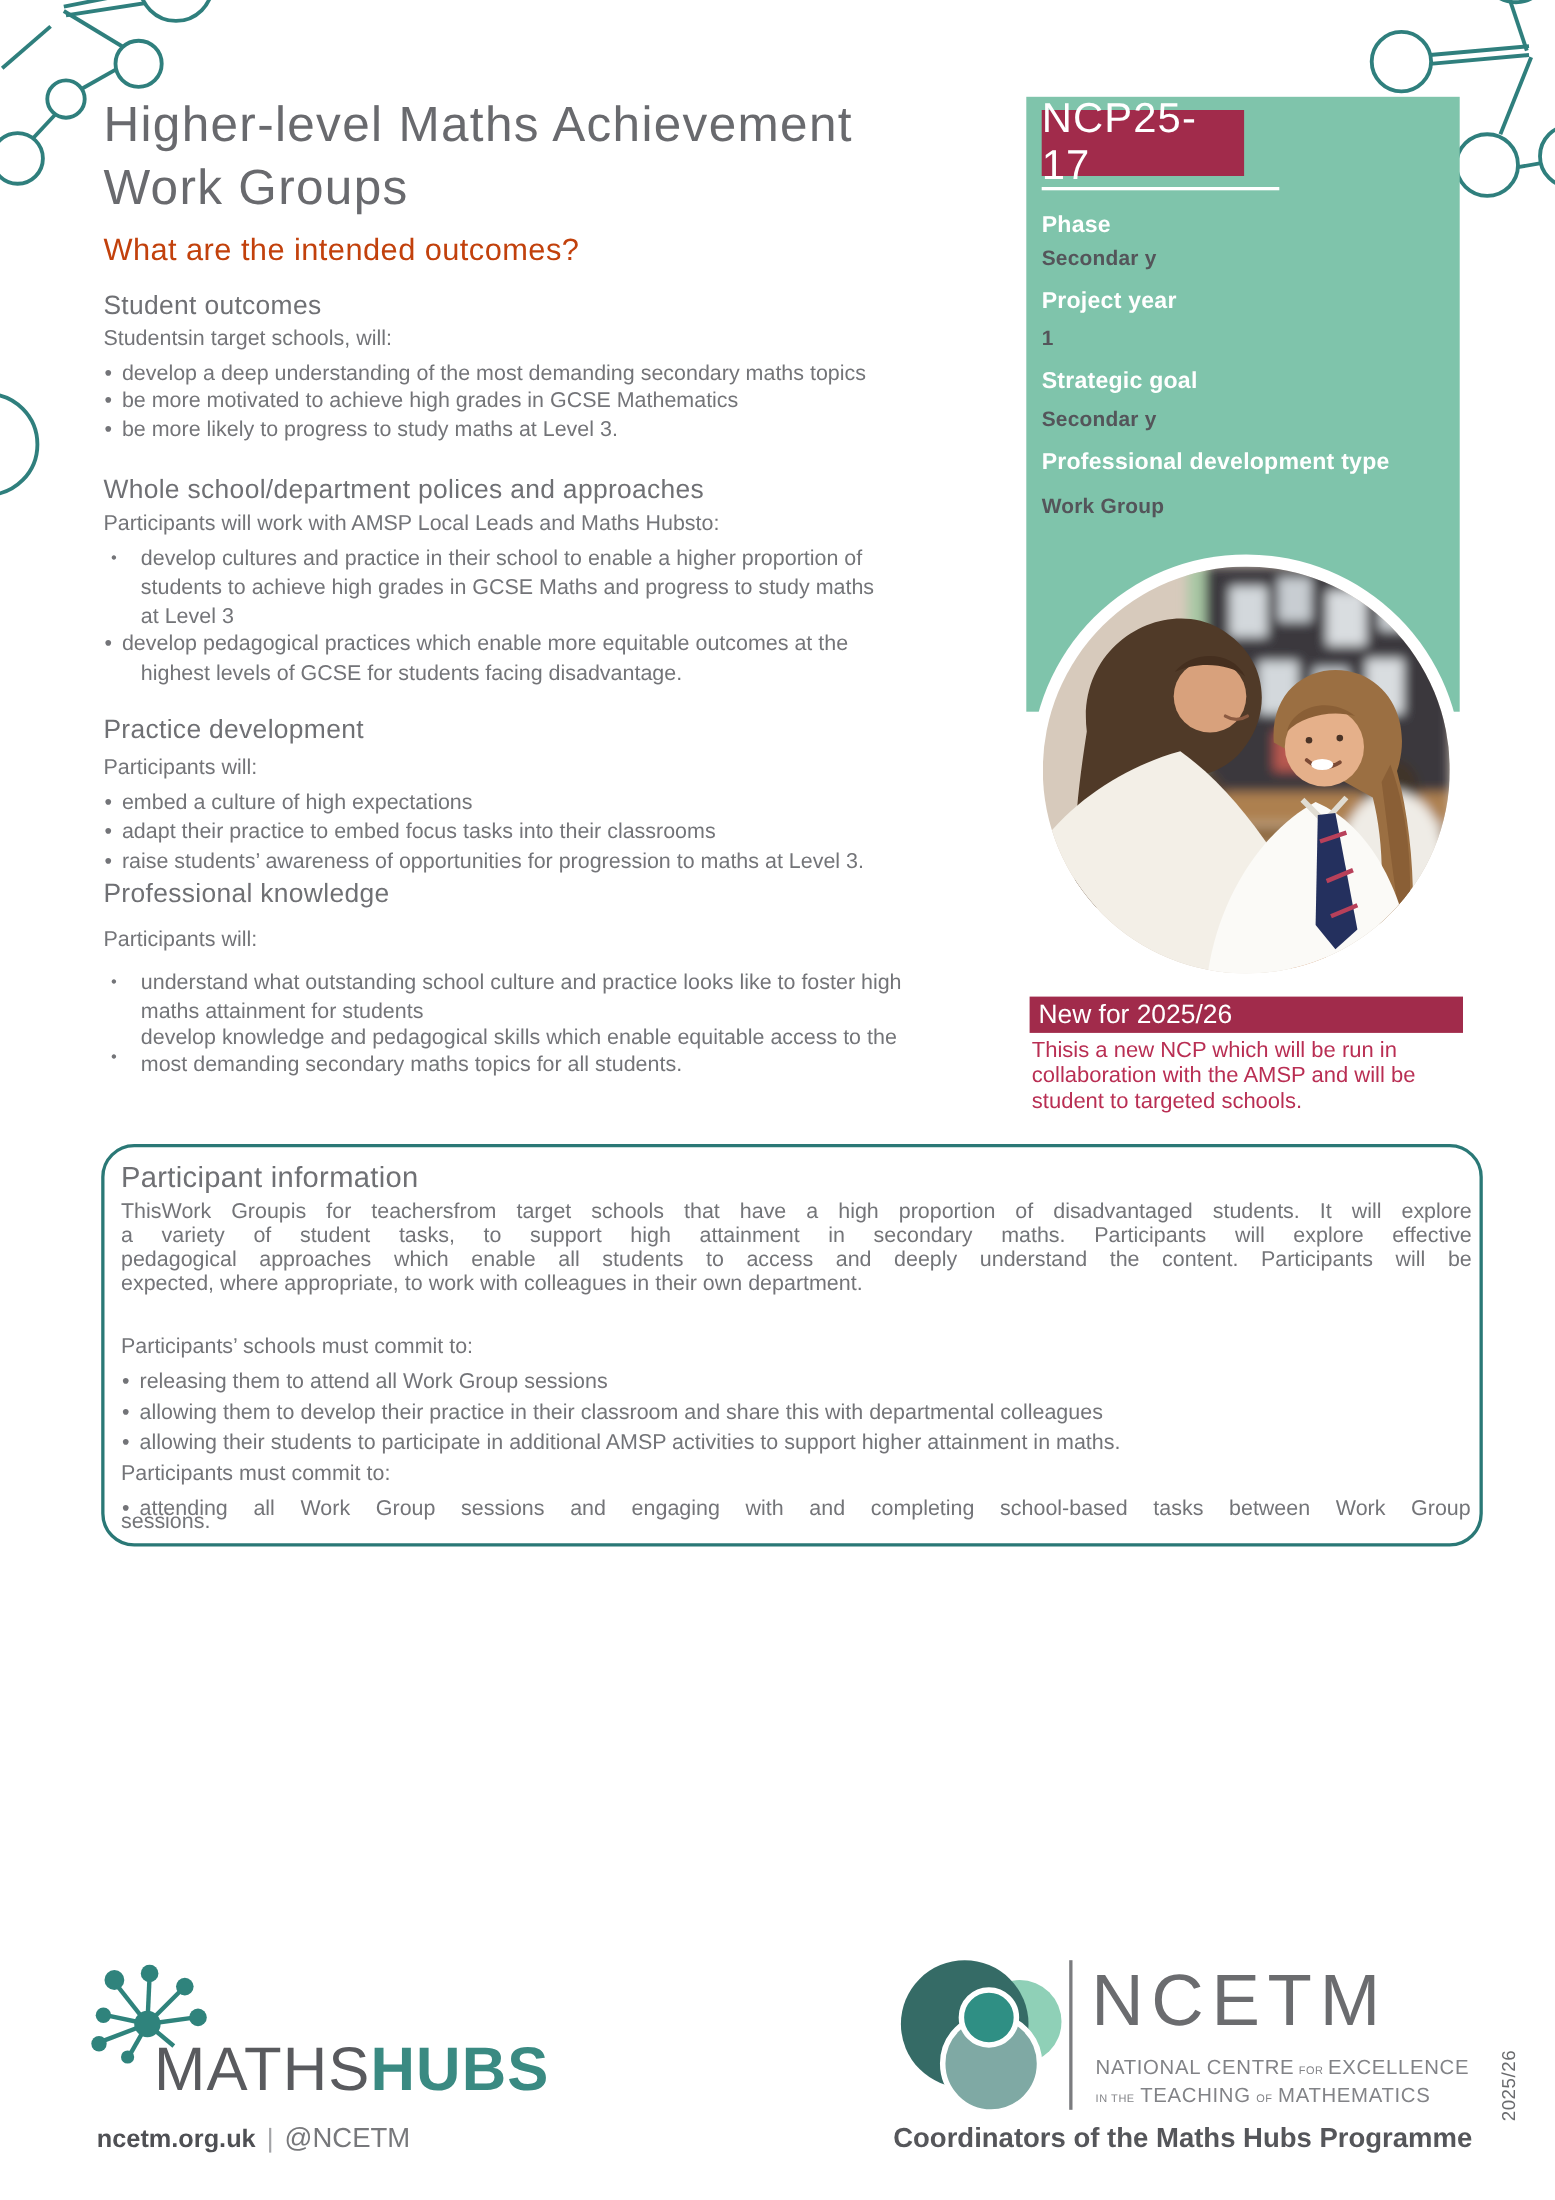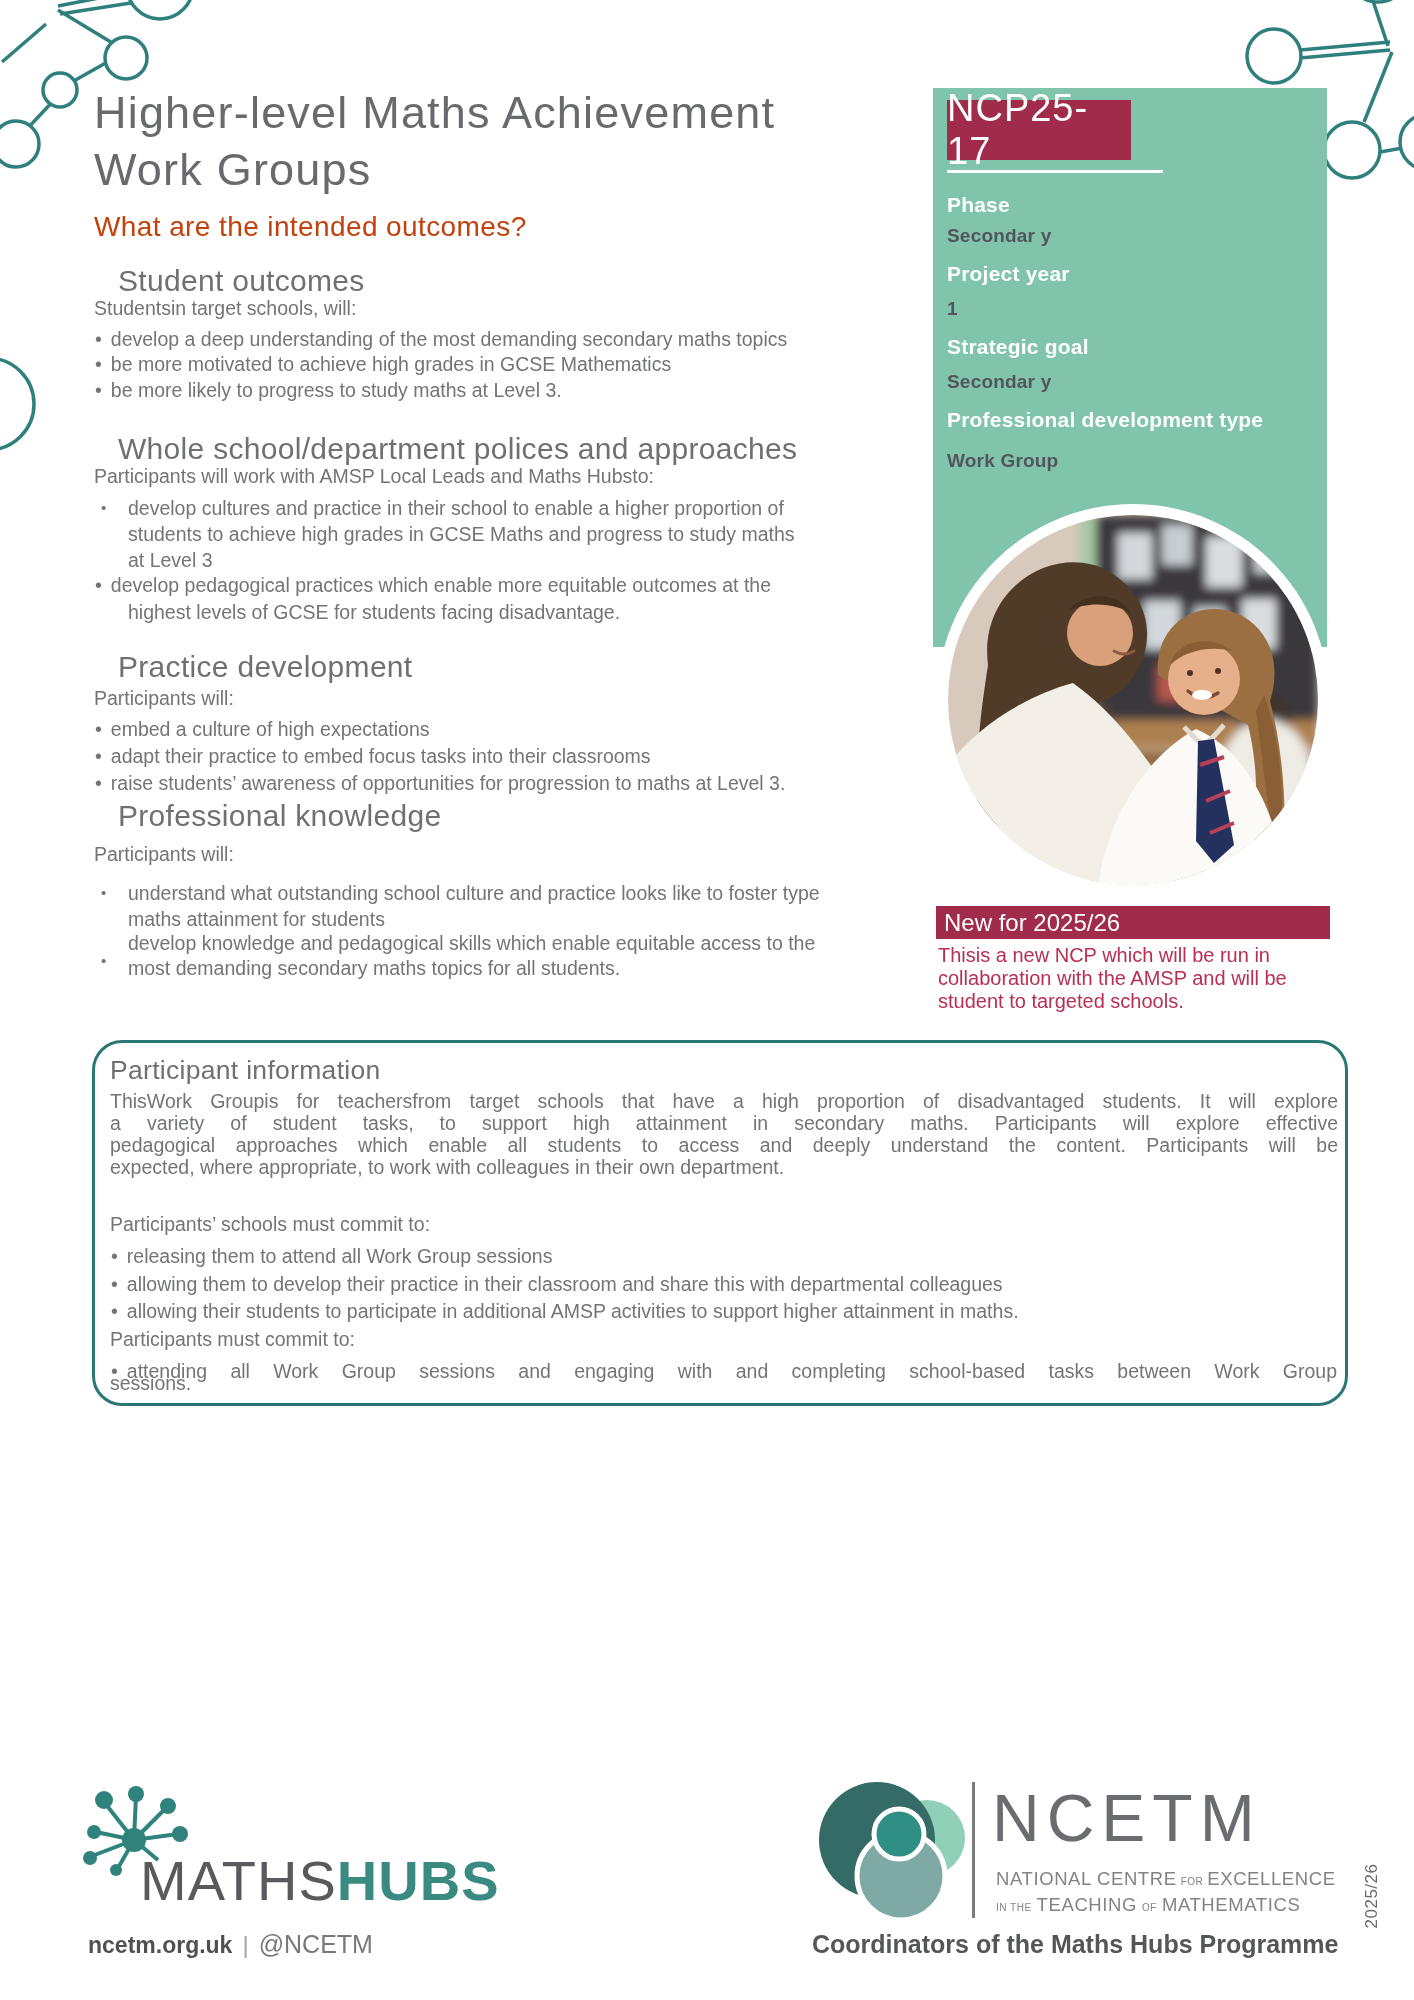--- a/index.html
+++ b/index.html
@@ -2,21 +2,21 @@
 <html><head>
 <meta charset="utf-8">
 <style>
   html,body{margin:0;padding:0;background:#ffffff;}
   .page{position:relative;width:1414px;height:2000px;background:#ffffff;overflow:hidden;
         font-family:"Liberation Sans","DejaVu Sans",sans-serif;color:#737478;}
   .abs{position:absolute;white-space:nowrap;}
   
   .doc-title{font-size:45px;line-height:57px;color:#696a6e;letter-spacing:1.2px;font-weight:400;}
   .h-big{font-size:28px;color:#c2410c;letter-spacing:.4px;font-weight:400;}
-  .h-sec{font-size:30px;color:#6f7074;letter-spacing:.3px;font-weight:400;margin-left:24px;}
+  .h-sec{font-size:24px;color:#6f7074;letter-spacing:.3px;font-weight:400;}
   .body-t{font-size:19.5px;color:#737478;}
   
   .bt{font-size:19.5px;color:#737478;}
   .bt::before{content:"\2022";margin-right:9px;}
   .hang{font-size:19.5px;color:#737478;}
   .hang::before{content:"\2022";position:absolute;left:-27px;font-size:15px;top:2px;}
   .hang.dotlow::before{top:20px;}
   .cont{font-size:19.5px;color:#737478;}
   
   .panel{position:absolute;left:933px;top:88px;width:394px;height:559px;background:#7fc4ab;}
@@ -109,21 +109,21 @@
   <div class="abs cont" style="left:128px;top:601px;">highest levels of GCSE for students facing disadvantage.</div>
 
   <div class="abs h-sec" style="left:94px;top:650px;">Practice development</div>
   <div class="abs body-t" style="left:94px;top:687px;">Participants will:</div>
   <div class="abs bt" style="left:95px;top:718px;">embed a culture of high expectations</div>
   <div class="abs bt" style="left:95px;top:745px;">adapt their practice to embed focus tasks into their classrooms</div>
   <div class="abs bt" style="left:95px;top:772px;">raise students’ awareness of opportunities for progression to maths at Level 3.</div>
 
   <div class="abs h-sec" style="left:94px;top:799px;">Professional knowledge</div>
   <div class="abs body-t" style="left:94px;top:843px;">Participants will:</div>
-  <div class="abs hang" style="left:128px;top:882px;">understand what outstanding school culture and practice looks like to foster type</div>
+  <div class="abs hang" style="left:128px;top:882px;">understand what outstanding school culture and practice looks like to foster high</div>
   <div class="abs cont" style="left:128px;top:908px;">maths attainment for students</div>
   <div class="abs hang dotlow" style="left:128px;top:932px;">develop knowledge and pedagogical skills which enable equitable access to the</div>
   <div class="abs cont" style="left:128px;top:957px;">most demanding secondary maths topics for all students.</div>
 
   <div class="panel"></div>
   <div class="badge">NCP25-17</div>
   <div class="badge-rule"></div>
 
   <div class="abs sb-label" style="left:947px;top:193px;">Phase</div>
   <div class="abs sb-value" style="left:947px;top:225px;">Secondar y</div>

